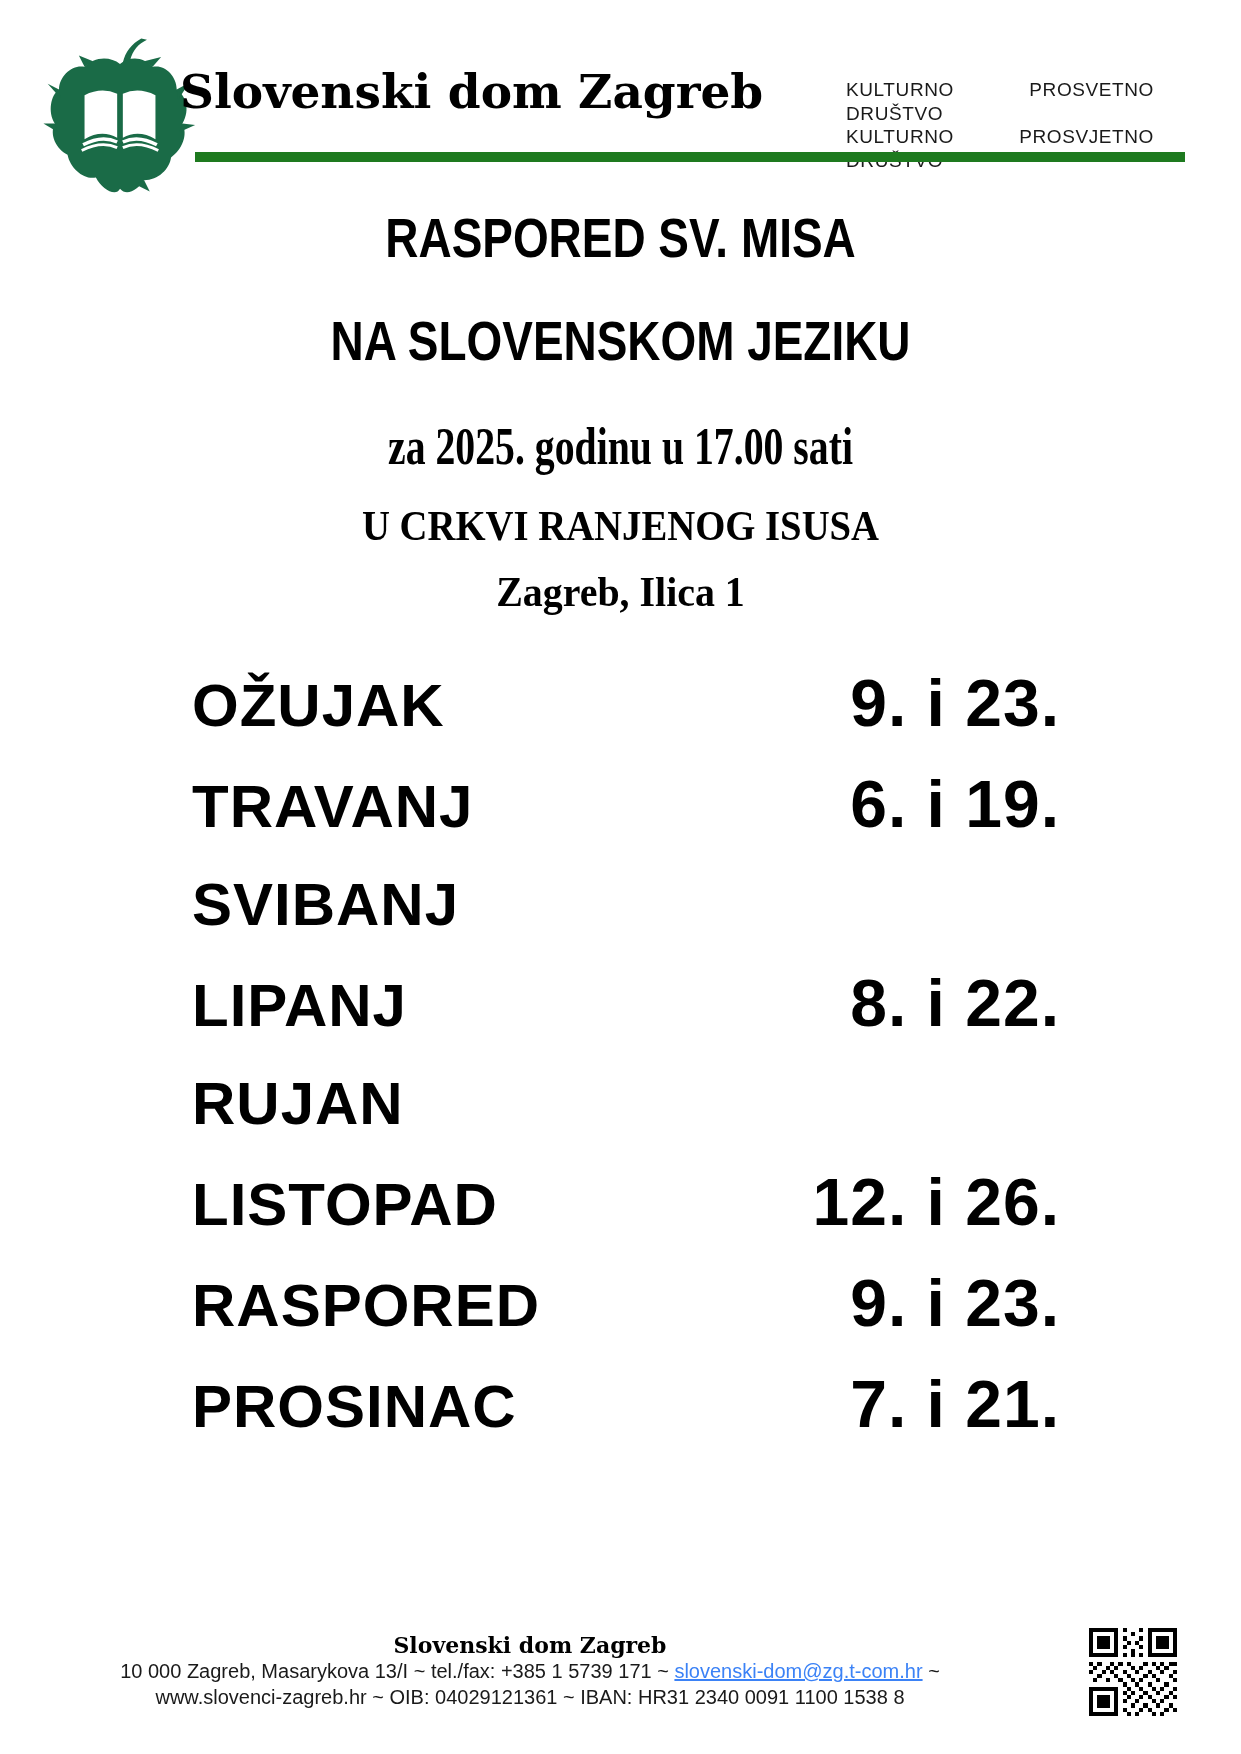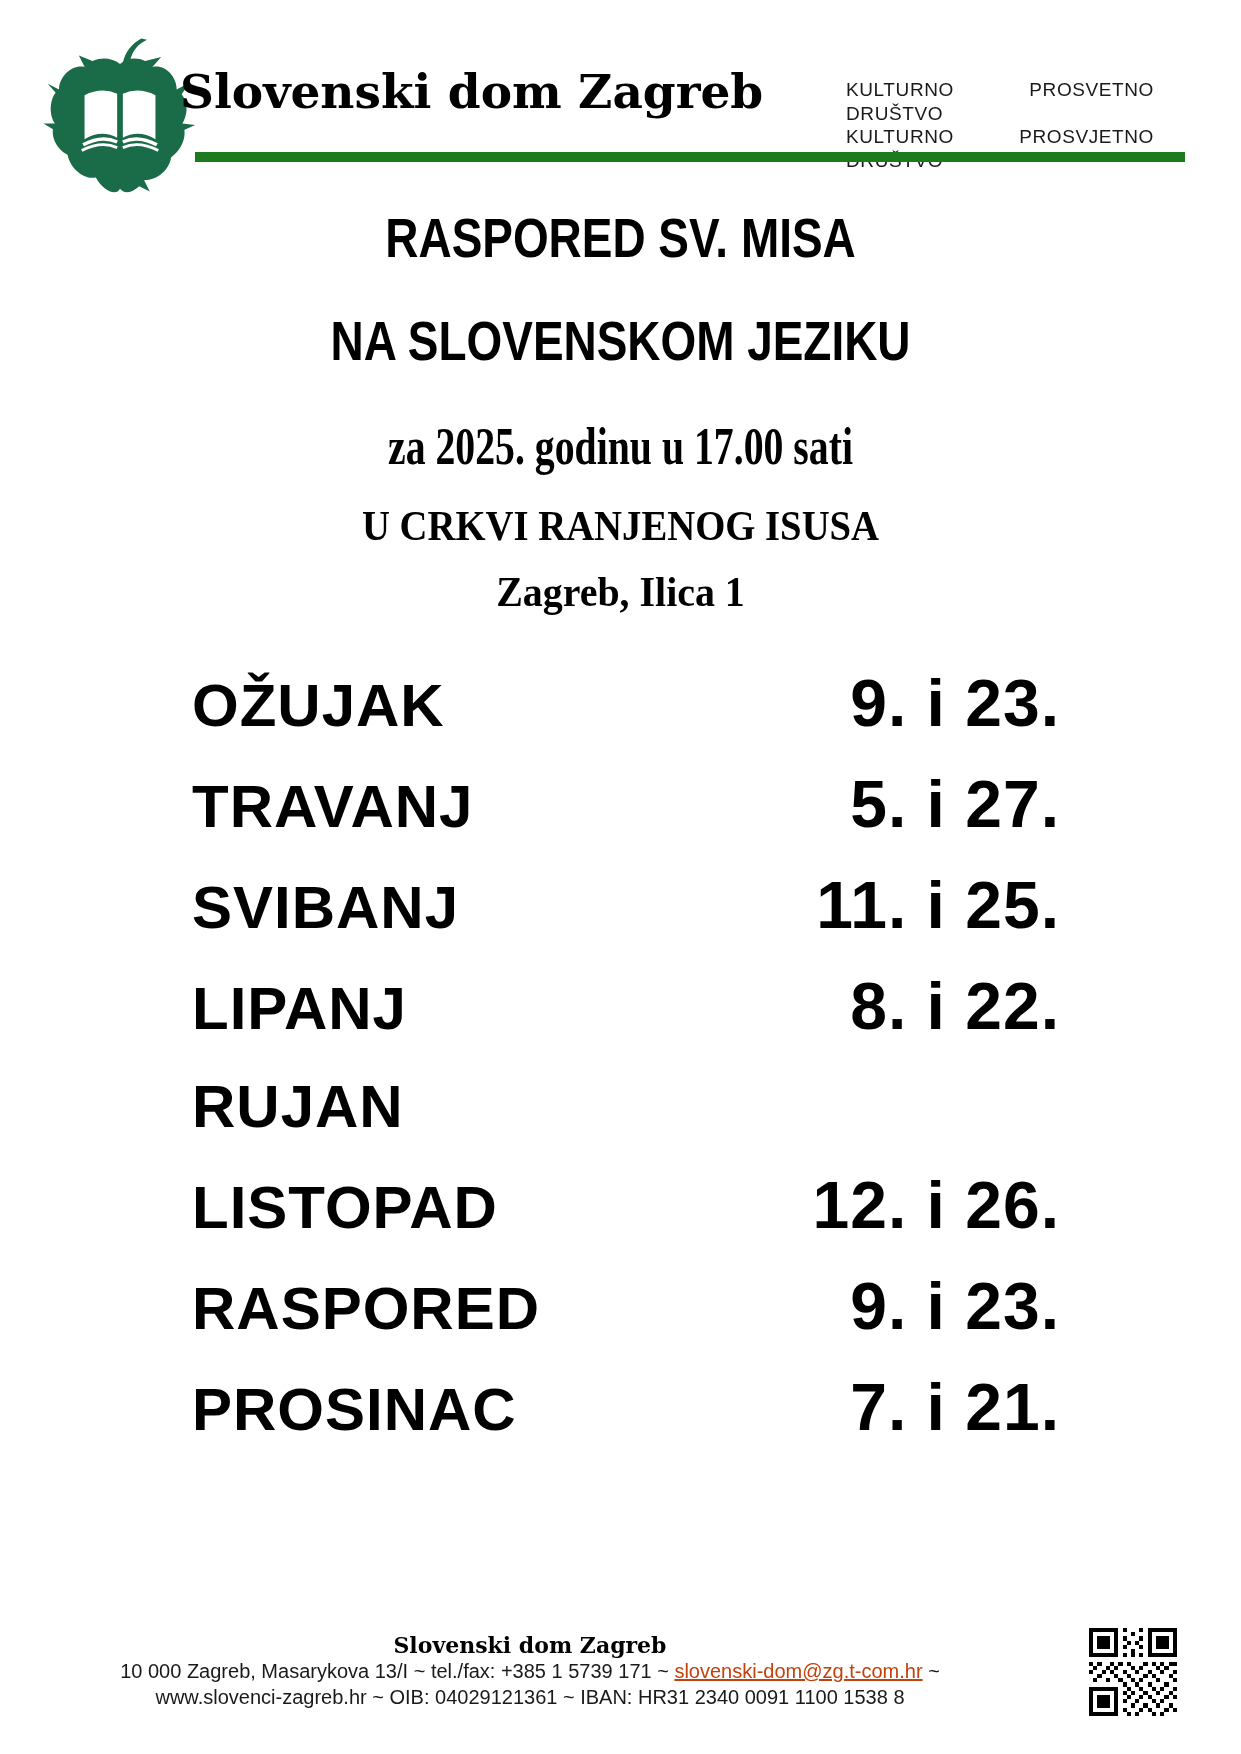--- a/index.html
+++ b/index.html
@@ -52,21 +52,21 @@
     font-weight:bold; font-size:66px; letter-spacing:1px;
   }
 
   
   .footer { position:absolute; left:0; top:1632px; width:1060px; text-align:center; }
   .f1 {
     font-family:"DejaVu Serif", serif; font-weight:bold; font-size:22px;
     line-height:26px;
   }
   .f2, .f3 { font-size:20px; line-height:26px; color:#1a1a1a; }
-  .email { color:#c2410c; text-decoration:underline; }
+  .email { color:#3b82f6; text-decoration:underline; }
   .qr { position:absolute; left:1089px; top:1628px; width:88px; height:88px; }
 </style>
 </head>
 <body>
 
 <div class="page">
 
   <svg class="logo" viewBox="0 0 110 115" aria-hidden="true">
     <path d="M62,16 C64,8 68,4 74,1 L70,0 C63,4 59,9 57,17 Z" fill="#1a6b47"></path>
     <path d="M55,18 C48,12 36,13 30,20 C22,18 12,26 12,36 C6,40 4,52 9,60 C5,68 10,78 18,82 C20,92 30,100 38,98 C42,106 52,112 55,106 C60,112 68,106 72,100 C82,100 90,92 91,84 C99,78 103,68 99,60 C105,50 101,40 95,36 C95,26 86,18 78,20 C72,13 62,12 55,18 Z" fill="#1a6b47"></path>
@@ -102,26 +102,25 @@
   <div class="center t-serif t5">Zagreb, Ilica 1</div>
 
   <div class="schedule">
     <div class="row">
       <span class="month">OŽUJAK</span>
       <span class="dates">9. i 23.</span>
     </div>
 
     <div class="row">
       <span class="month">TRAVANJ</span>
-      <span class="dates">5. i 27.</span>
+      <span class="dates">6. i 19.</span>
     </div>
 
     <div class="row">
       <span class="month">SVIBANJ</span>
-      <span class="dates">11. i 25.</span>
     </div>
 
     <div class="row">
       <span class="month">LIPANJ</span>
       <span class="dates">8. i 22.</span>
     </div>
 
     <div class="row">
       <span class="month">RUJAN</span>
     </div>

